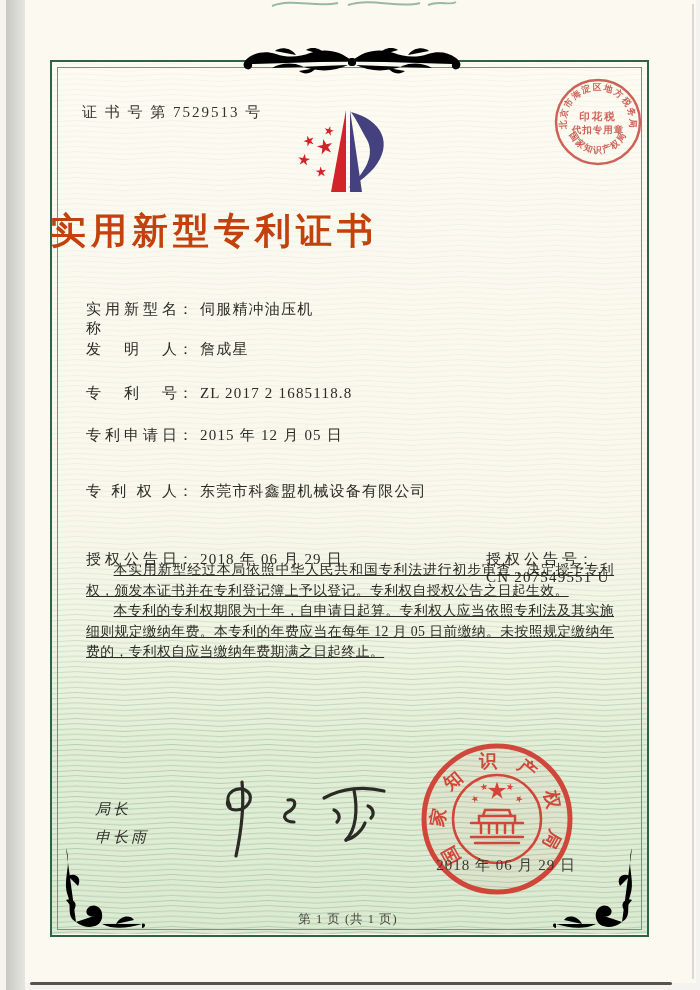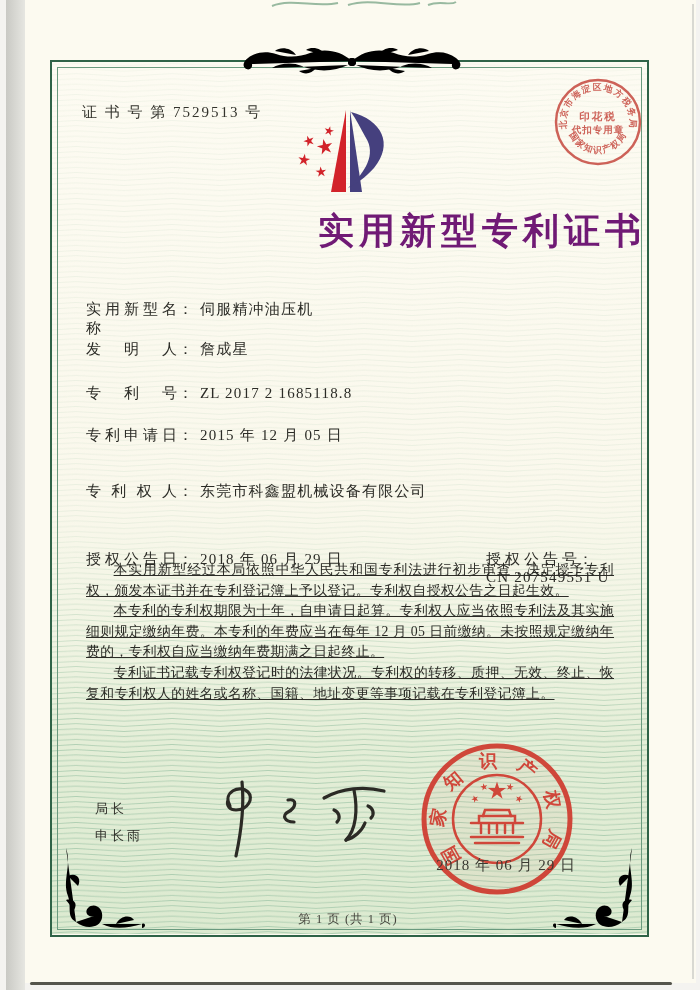--- a/index.html
+++ b/index.html
@@ -18,34 +18,34 @@
 
   .frame-tint{position:absolute;left:52px;top:62px;width:596px;height:872px;
     background:linear-gradient(180deg,#fdfbf2 0%,#faf8ec 50%,#f1f4e3 66%,#e4eed7 78%,#dcead0 100%);}
   .guilloche{position:absolute;left:52px;top:62px;}
   .frame-outer{position:absolute;left:50px;top:60px;width:595px;height:873px;border:2.5px solid var(--frame-green);}
   .frame-inner{position:absolute;left:57px;top:67px;width:583px;height:861px;border:1px solid var(--line-green);}
 
   .orn{position:absolute;}
 
   .cert-no{position:absolute;left:82px;top:103px;font-size:15px;letter-spacing:2px;color:#33332c;}
-  .title{position:absolute;left:50px;top:207px;width:596px;text-align:right;font-size:36px;
-    font-weight:600;letter-spacing:5px;color:#701a75;}
+  .title{position:absolute;left:50px;top:207px;width:596px;text-align:left;font-size:36px;
+    font-weight:600;letter-spacing:5px;color:#c2410c;}
 
   .frow{position:absolute;left:86px;width:530px;font-size:15px;color:var(--ink);letter-spacing:1px;}
   .flabel{display:inline-block;width:92px;text-align:justify;text-align-last:justify;vertical-align:top;}
   .fcolon{display:inline-block;margin-right:6px;}
   .fvalue{letter-spacing:1.2px;margin-top:11px;}
   .addr2{margin-left:114px;margin-top:3px;letter-spacing:1.2px;}
   .grant-no{position:absolute;left:400px;top:0;}
 
   .body-text{position:absolute;left:86px;top:560px;width:528px;color:var(--ink);text-decoration:underline;}
   .body-text p{margin:0;font-size:13.8px;line-height:20.6px;text-indent:2em;text-align:justify;letter-spacing:.4px;}
 
-  .officer{position:absolute;left:95px;top:800px;font-size:13px;color:#2e2e28;letter-spacing:3px;}
+  .officer{position:absolute;left:95px;top:800px;font-size:15px;color:#2e2e28;letter-spacing:3px;font-style:italic;}
   .officer div{margin-bottom:9px;}
   .signature{position:absolute;left:196px;top:776px;}
   .signature path{stroke:#2b2a25;stroke-width:3.2px;fill:none;stroke-linecap:round;stroke-linejoin:round;}
 
   .seal{position:absolute;left:415px;top:737px;opacity:.92;}
   .seal .ring{stroke:var(--seal-red);stroke-width:5px;fill:rgba(216,72,58,0.05);}
   .seal .inner{stroke:var(--seal-red);stroke-width:2.5px;fill:none;}
   .seal text{fill:var(--seal-red);font-weight:bold;font-family:"Liberation Serif","DejaVu Serif",serif;}
   .seal .arc-t{font-size:18px;letter-spacing:18px;}
   .seal .emb{stroke:var(--seal-red);stroke-width:2.5px;fill:none;stroke-linecap:round;}
@@ -186,21 +186,20 @@
     <span class="flabel">专利权人</span><span class="fcolon">：</span><span class="fvalue">东莞市科鑫盟机械设备有限公司</span>
   </div>
   <div class="frow" style="top:550px">
     <span class="flabel">授权公告日</span><span class="fcolon">：</span><span class="fvalue">2018 年 06 月 29 日</span>
     <span class="grant-no"><span class="flabel">授权公告号</span><span class="fcolon">：</span><span class="fvalue">CN 207549551 U</span></span>
   </div>
 
   <div class="body-text">
     <p>本实用新型经过本局依照中华人民共和国专利法进行初步审查，决定授予专利权，颁发本证书并在专利登记簿上予以登记。专利权自授权公告之日起生效。</p>
     <p>本专利的专利权期限为十年，自申请日起算。专利权人应当依照专利法及其实施细则规定缴纳年费。本专利的年费应当在每年 12 月 05 日前缴纳。未按照规定缴纳年费的，专利权自应当缴纳年费期满之日起终止。</p>
-    <p>专利证书记载专利权登记时的法律状况。专利权的转移、质押、无效、终止、恢复和专利权人的姓名或名称、国籍、地址变更等事项记载在专利登记簿上。</p>
   </div>
 
   <div class="officer">
     <div>局长</div>
     <div>申长雨</div>
   </div>
 
   <svg class="signature" width="210" height="92" viewBox="0 0 210 92">
     <path d="M34,30 C26,16 44,8 52,16 C58,22 52,34 40,34 C34,34 30,30 32,24"></path>
     <path d="M46,6 C48,26 46,52 40,80"></path>

